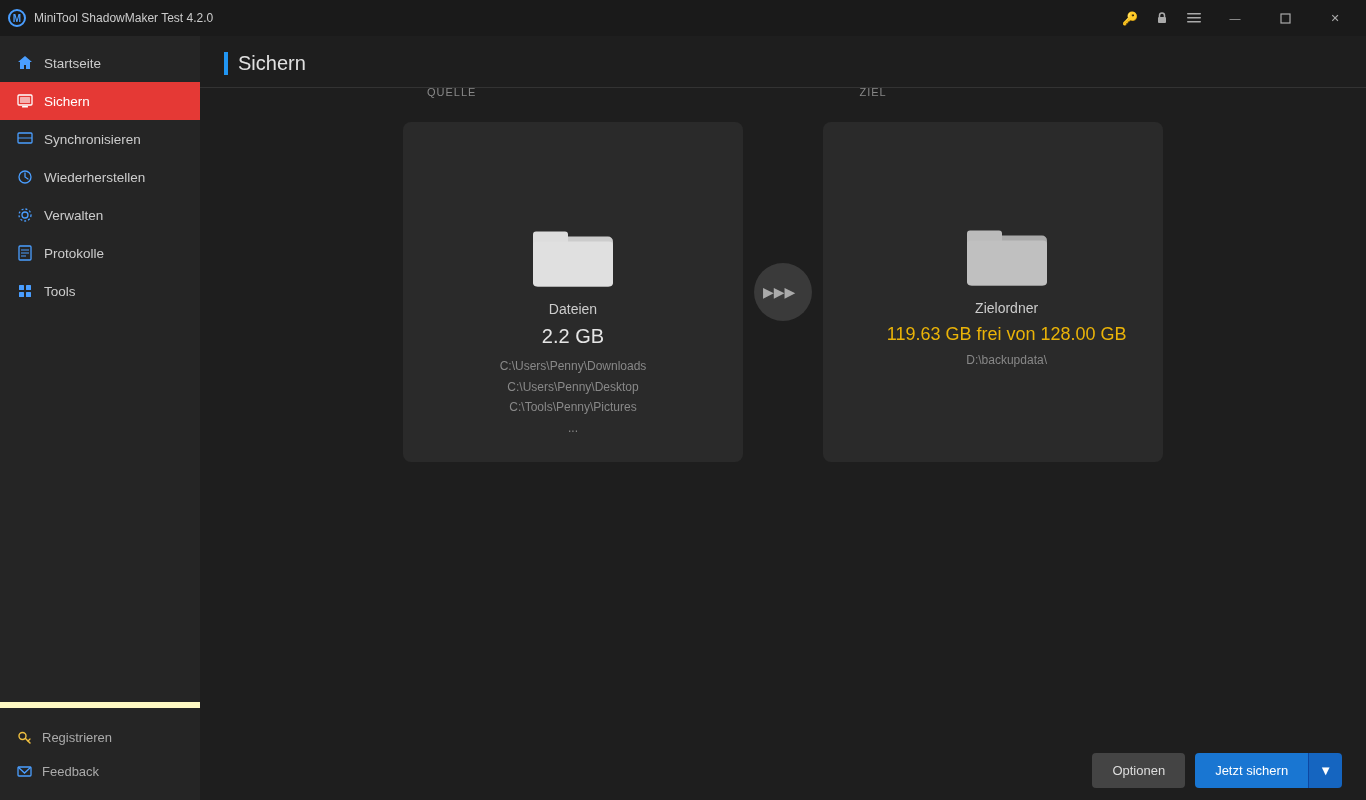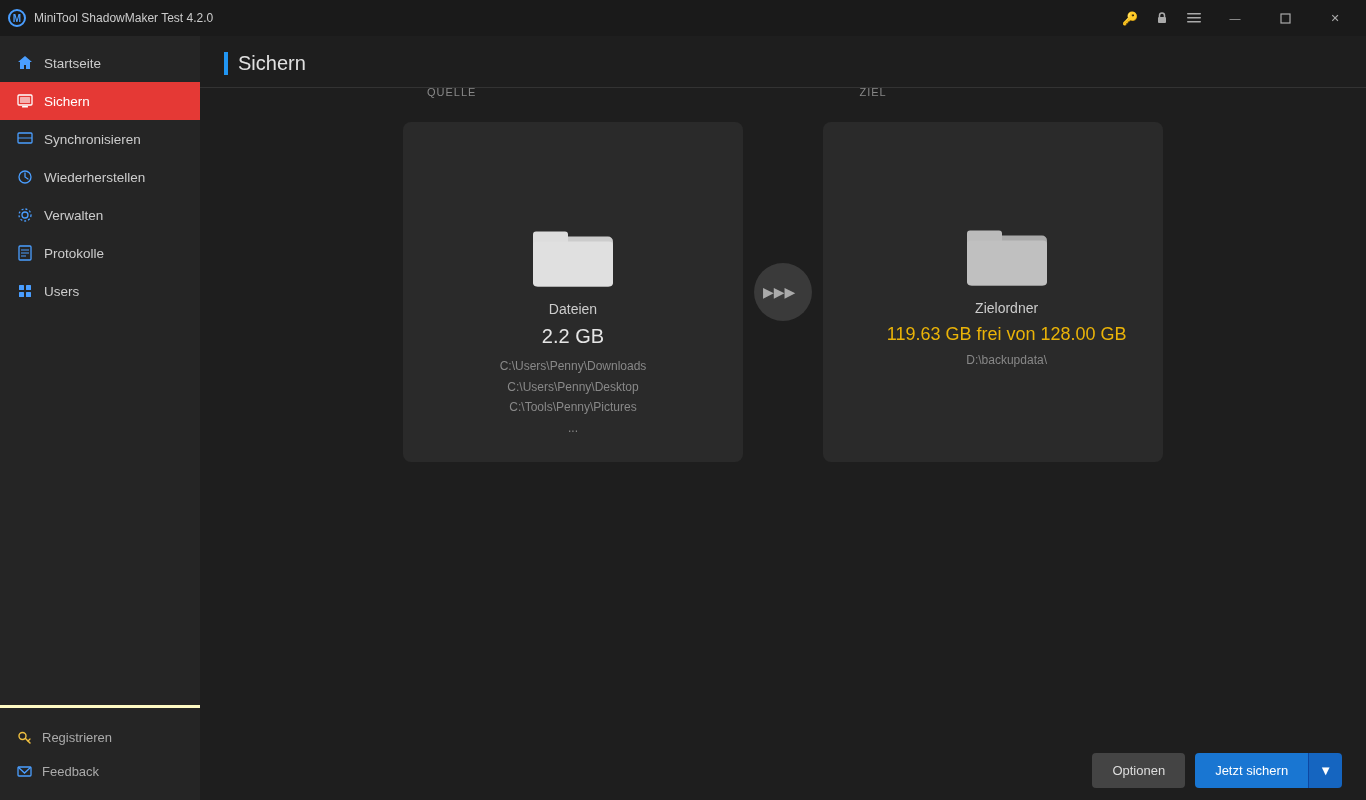--- a/index.html
+++ b/index.html
@@ -109,21 +109,21 @@
     .sidebar-item .item-icon {
       width: 18px;
       height: 18px;
       display: flex;
       align-items: center;
       justify-content: center;
       flex-shrink: 0;
     }
     .sidebar-bottom {
       padding: 12px 0;
-      border-top: 3px solid #fef9c3;
+      border-top: 6px solid #fef9c3;
     }
     .sidebar-bottom-item {
       display: flex;
       align-items: center;
       gap: 10px;
       padding: 9px 16px;
       cursor: pointer;
       font-size: 13px;
       color: #aaa;
     }
@@ -438,21 +438,21 @@
 
       <div class="sidebar-item">
         <span class="item-icon">
           <svg width="16" height="16" viewBox="0 0 16 16">
             <rect x="2" y="2" width="5" height="5" fill="#4a9eff" rx="0.5"></rect>
             <rect x="9" y="2" width="5" height="5" fill="#4a9eff" rx="0.5"></rect>
             <rect x="2" y="9" width="5" height="5" fill="#4a9eff" rx="0.5"></rect>
             <rect x="9" y="9" width="5" height="5" fill="#4a9eff" rx="0.5"></rect>
           </svg>
         </span>
-        <span>Users</span>
+        <span>Tools</span>
       </div>
 
     </div>
 
     <div class="sidebar-bottom">
       <div class="sidebar-bottom-item">
         <span class="item-icon">
           <svg width="15" height="15" viewBox="0 0 15 15">
             <circle cx="5.5" cy="6" r="3.5" fill="none" stroke="#f0c040" stroke-width="1.4"></circle>
             <line x1="8.5" y1="8.5" x2="13" y2="13" stroke="#f0c040" stroke-width="1.5" stroke-linecap="round"></line>

